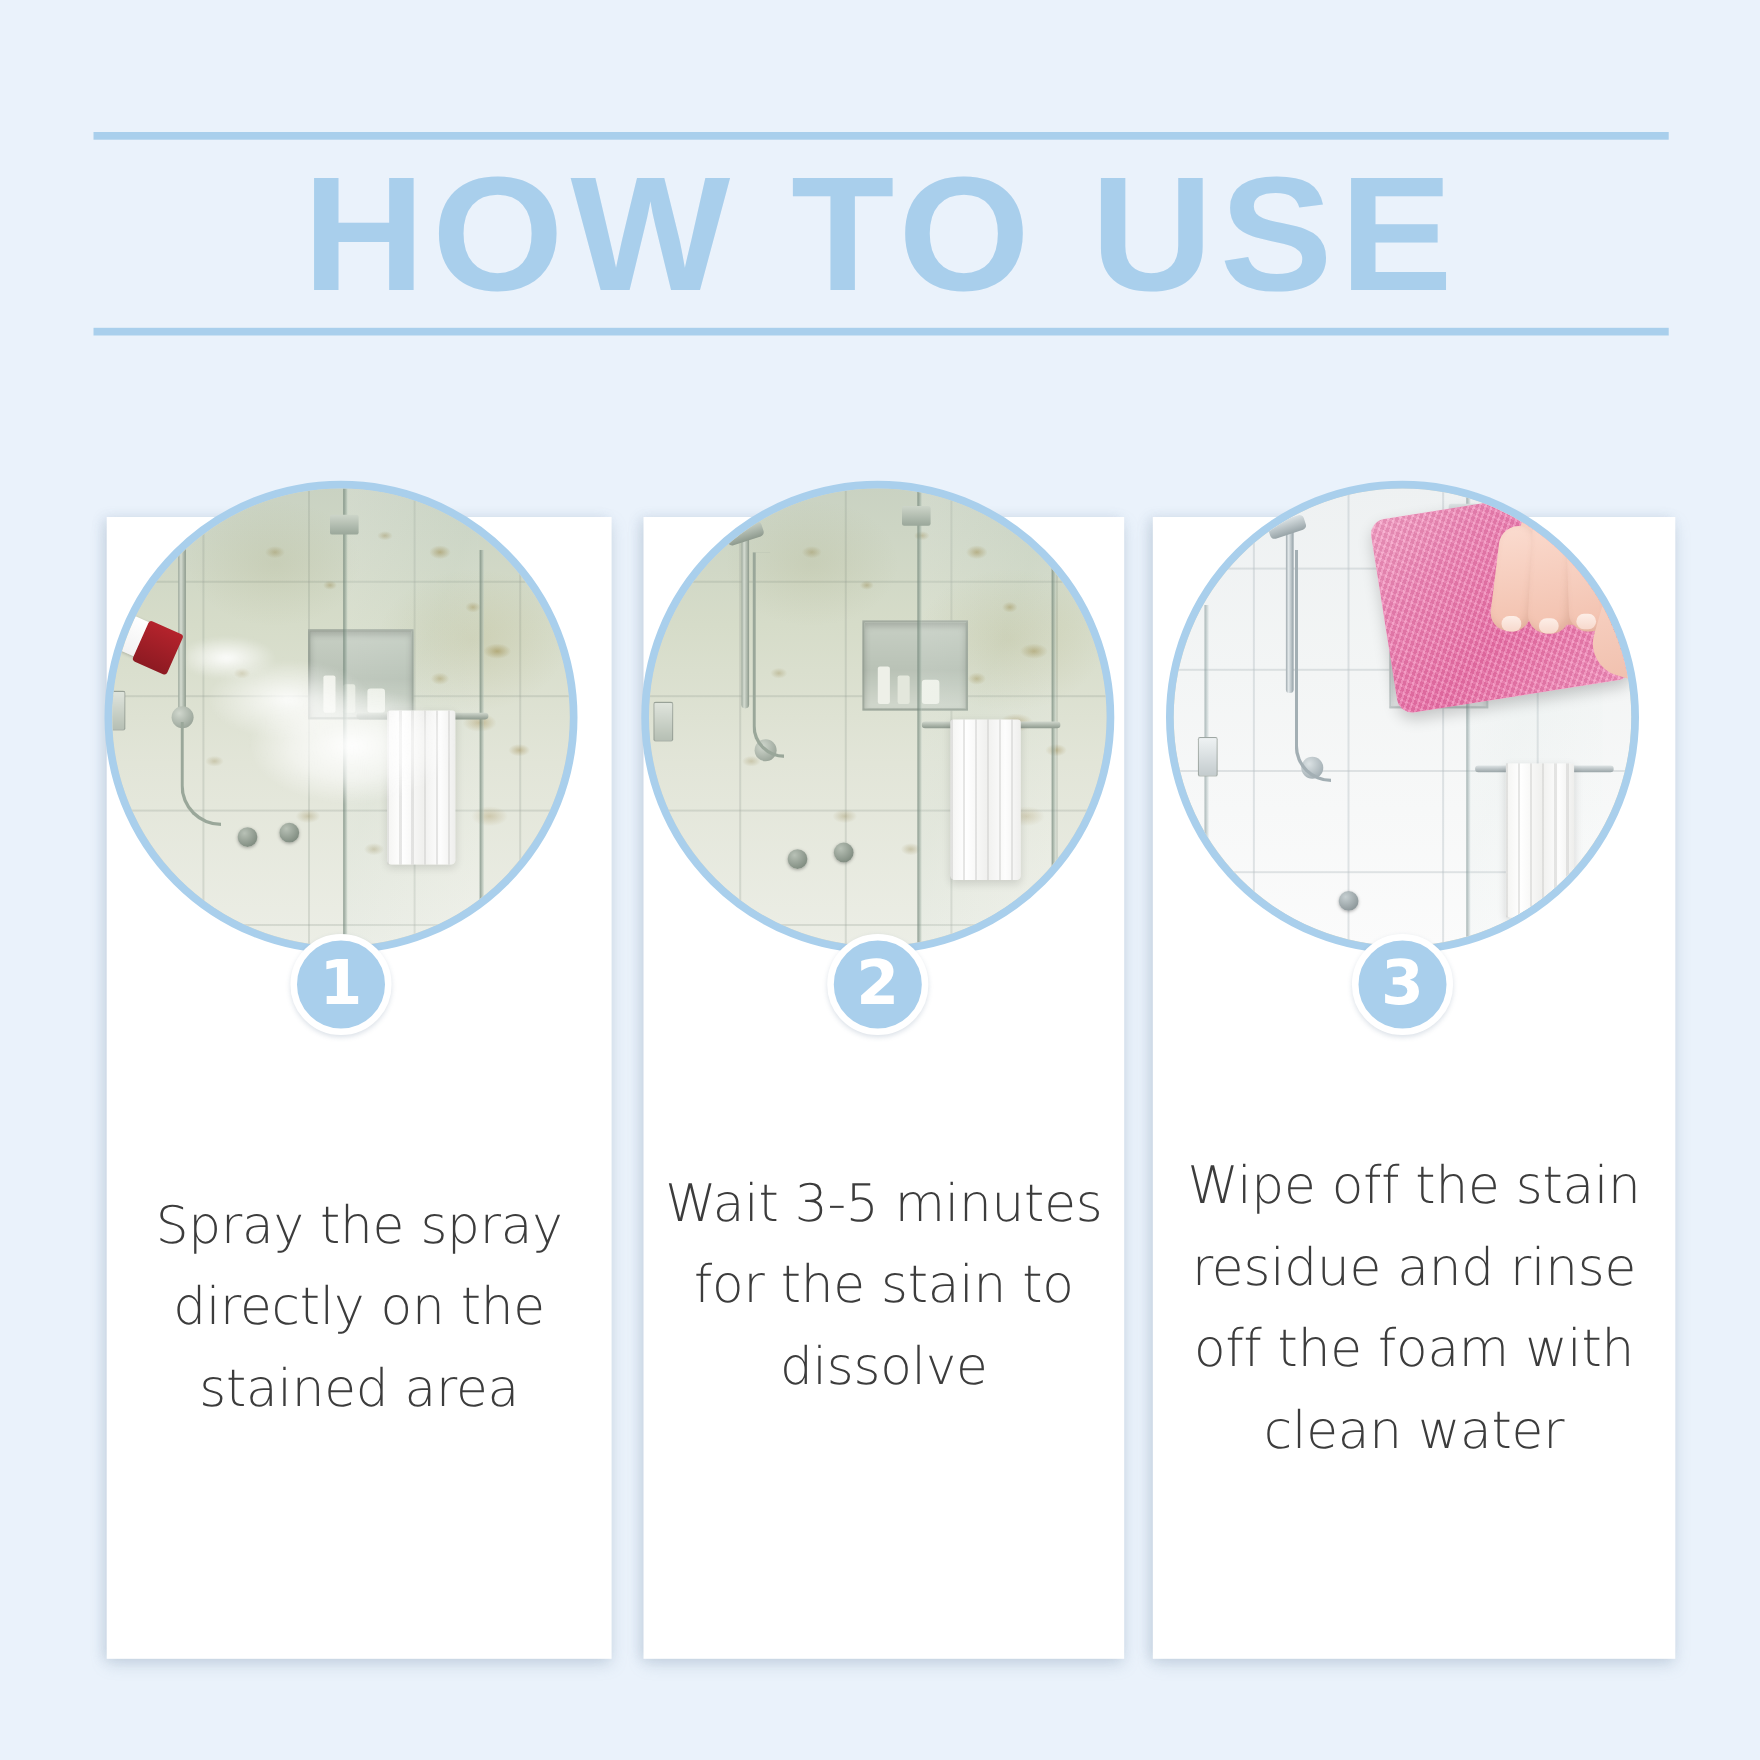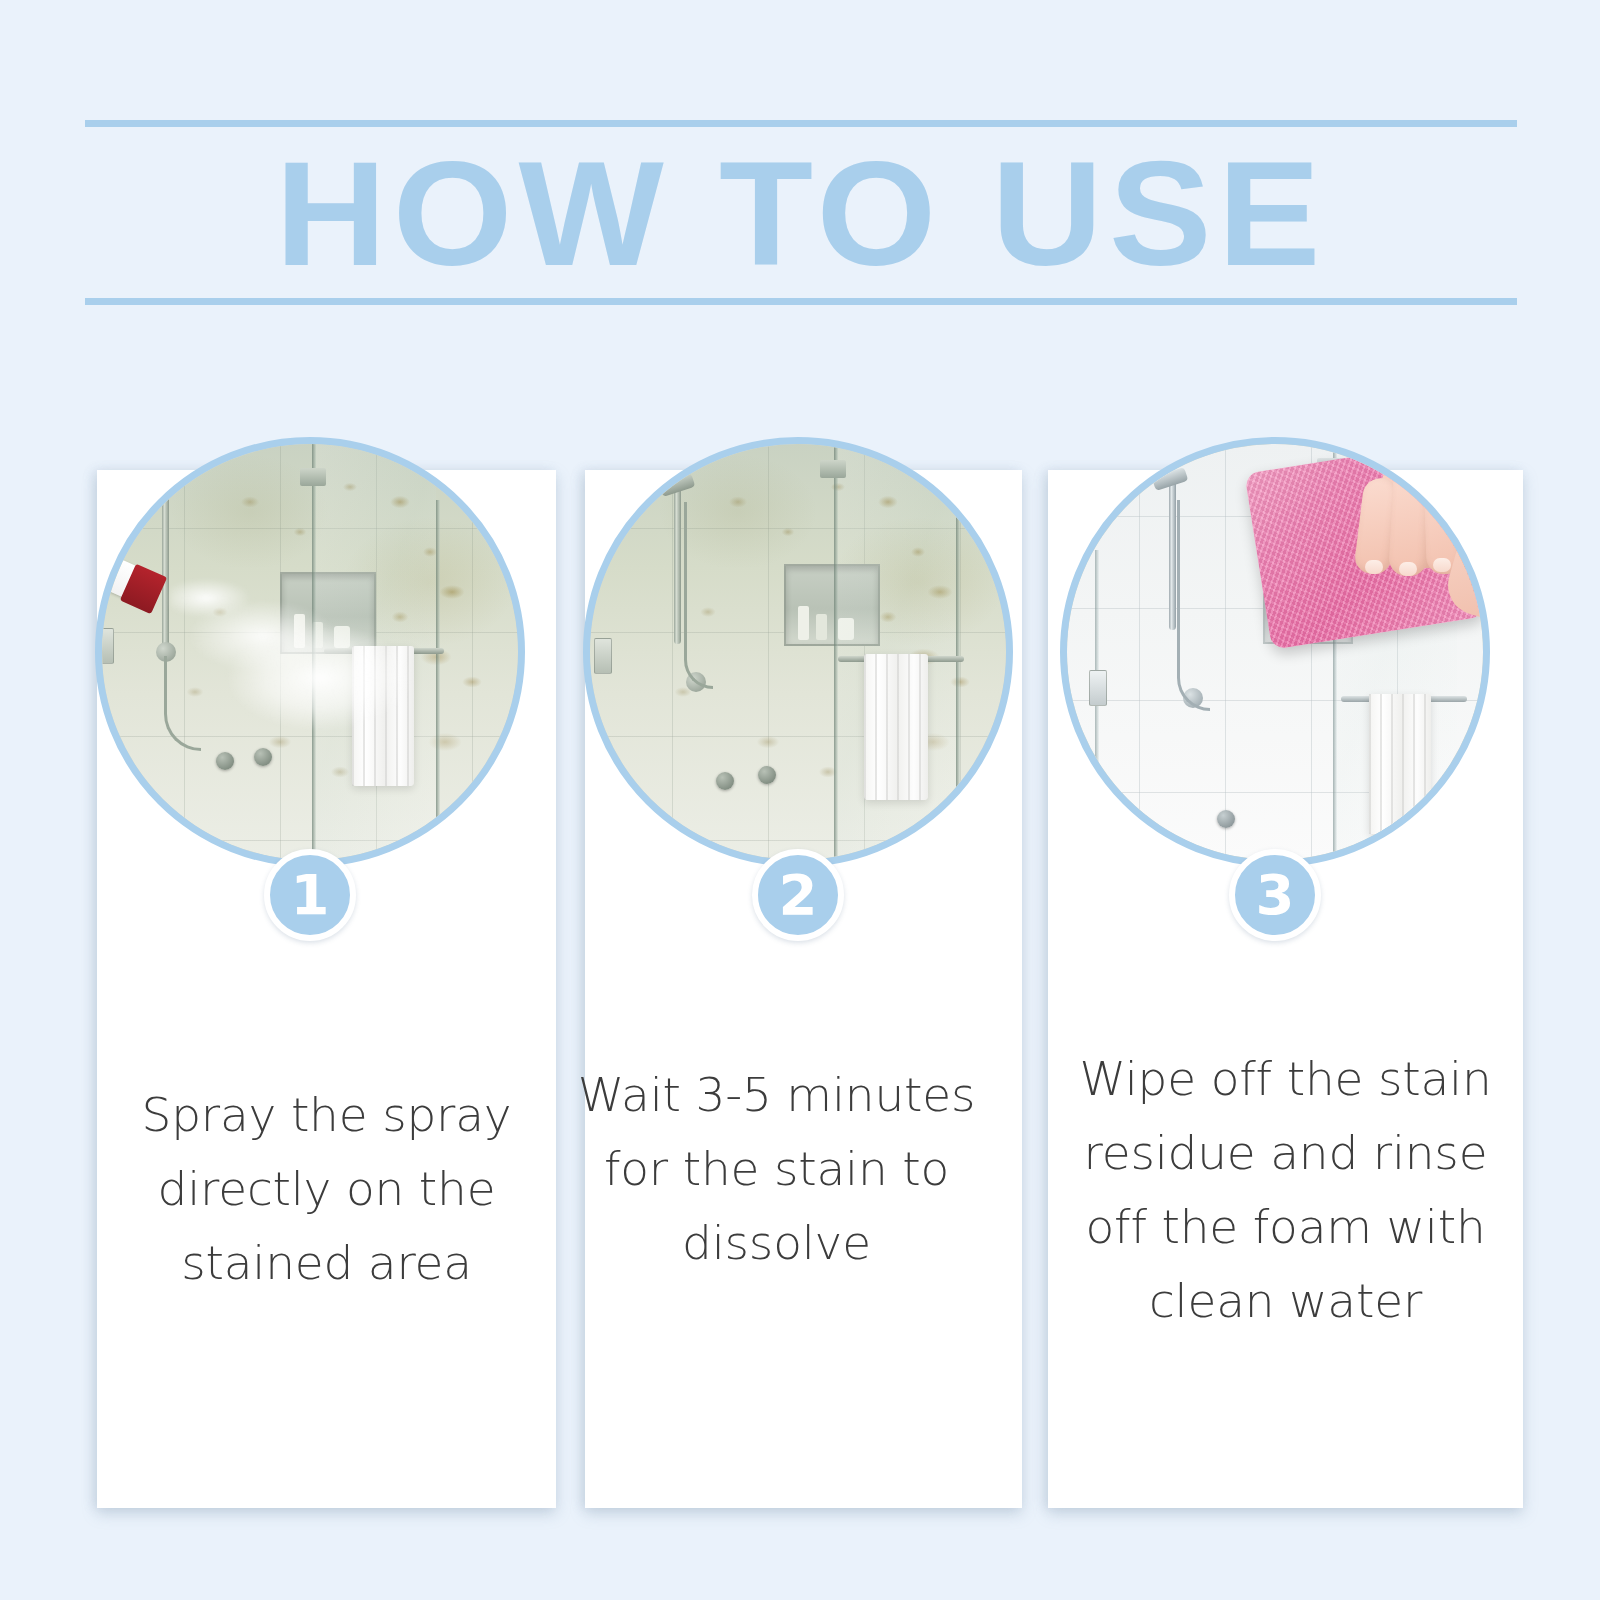--- a/index.html
+++ b/index.html
@@ -289,21 +289,21 @@
     position:absolute;
     text-align:center;
     color:#3c3c3c;
     font-family:"DejaVu Sans",sans-serif;
     font-weight:300;
     font-size:47px;
     line-height:74px;
     letter-spacing:-.2px;
   }
   #caption-1{left:97px;top:1078px;width:459px;}
-  #caption-2{left:558px;top:1058px;width:437px;}
+  #caption-2{left:585px;top:1058px;width:437px;}
   #caption-3{left:1048px;top:1042px;width:475px;}
 </style>
 </head>
 <body>
 
 <div id="header">
   <div class="rule" id="rule-top"></div>
   <div id="page-title">HOW TO USE</div>
   <div class="rule" id="rule-bottom"></div>
 </div>

